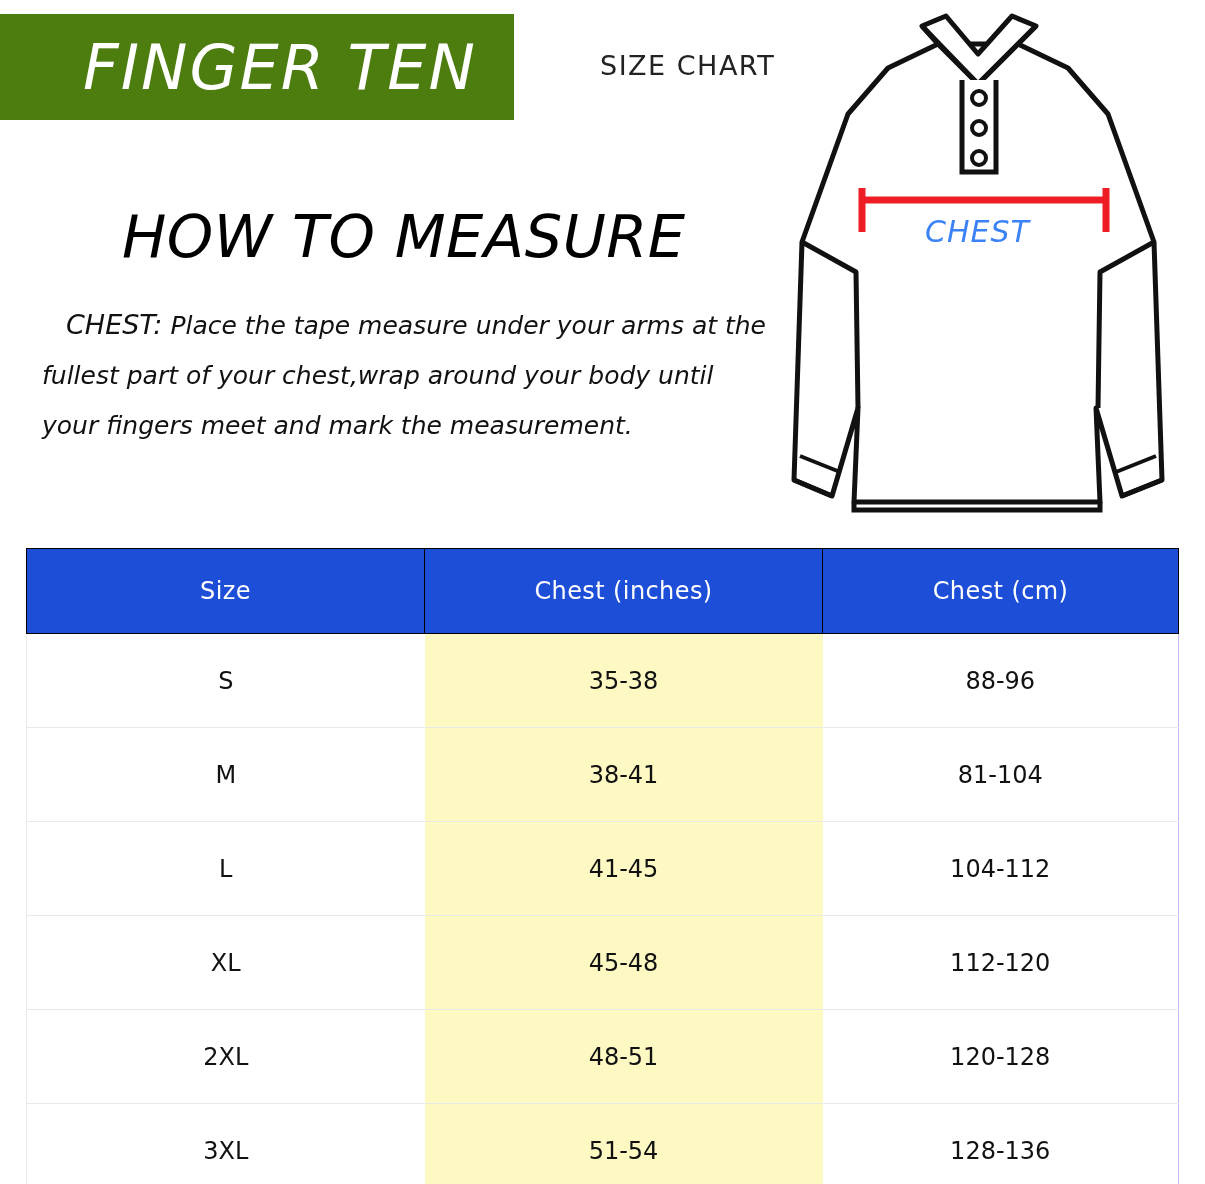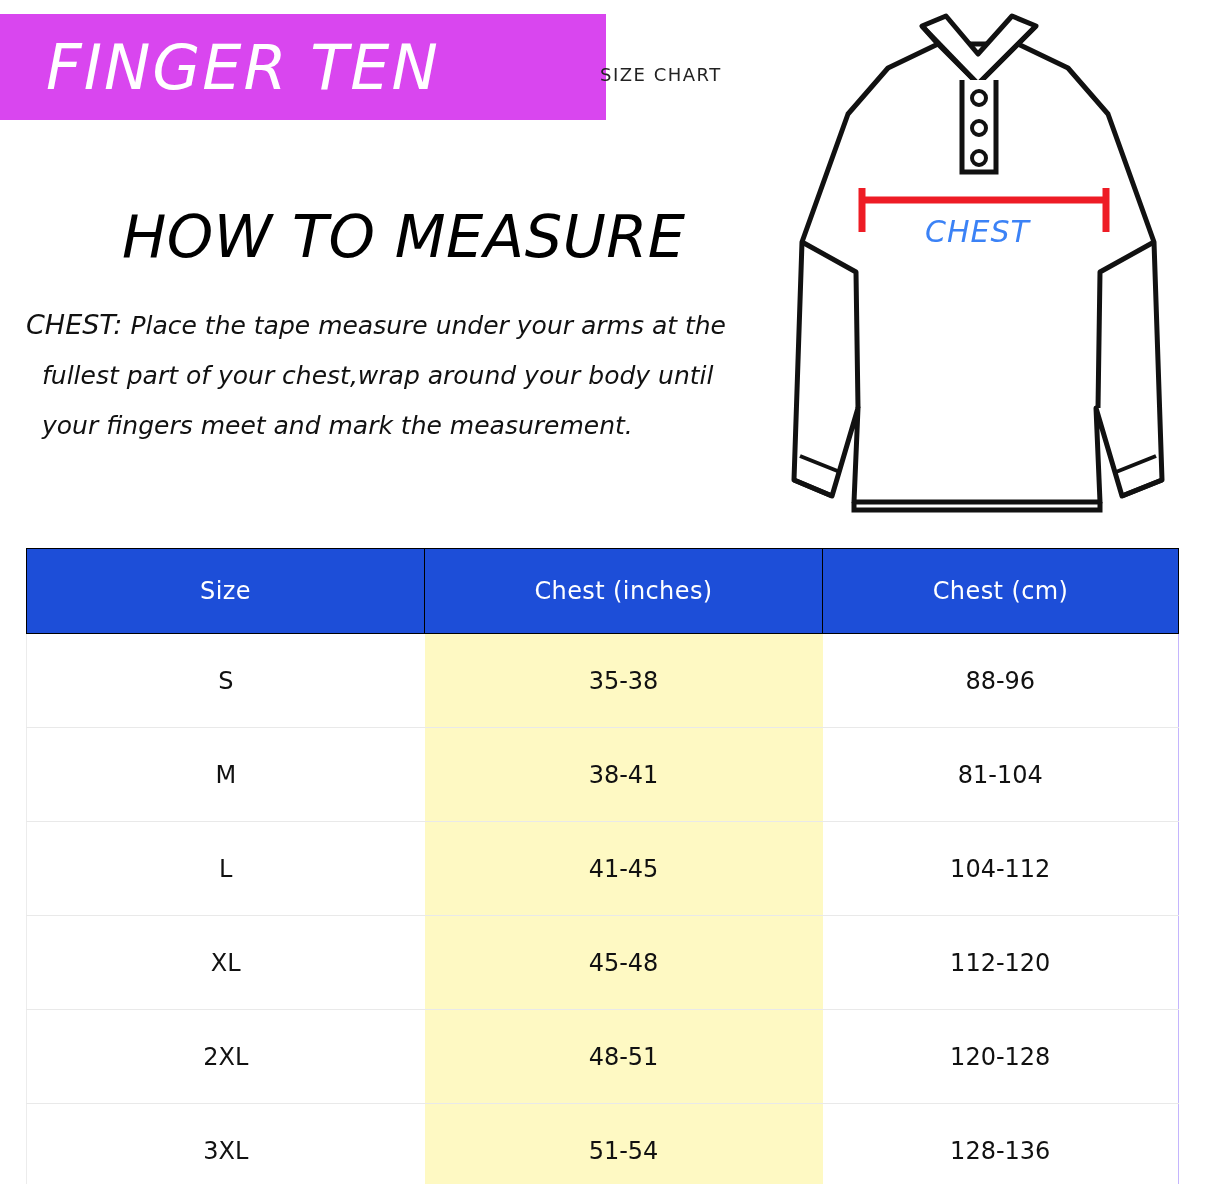--- a/index.html
+++ b/index.html
@@ -13,43 +13,44 @@
     position: relative;
     font-family: "DejaVu Sans", sans-serif;
     overflow: hidden;
   }
 
   
   .brand-bar {
     position: absolute;
     left: 0;
     top: 14px;
-    width: 606px;
+    width: 514px;
     height: 106px;
-    background: #d946ef;
+    background: #4d7c0f;
     display: flex;
     align-items: center;
+    justify-content: center;
   }
   .brand-name {
     color: #ffffff;
     font-family: "DejaVu Sans", sans-serif;
     font-style: italic;
     font-weight: 400;
     font-size: 62px;
     letter-spacing: 2px;
     padding-left: 46px;
     white-space: nowrap;
   }
 
   .size-chart-label {
     position: absolute;
     left: 600px;
-    top: 64px;
-    font-family: "DejaVu Sans", sans-serif;
-    font-size: 18px;
+    top: 50px;
+    font-family: "DejaVu Sans", sans-serif;
+    font-size: 27px;
     letter-spacing: 1.5px;
     color: #222222;
   }
 
   
   .how-to-measure {
     position: absolute;
     left: 122px;
     top: 202px;
     font-family: "DejaVu Sans", sans-serif;
@@ -73,20 +74,21 @@
   }
   .desc-block .lead {
     font-size: 27px;
   }
   .desc-line {
     display: block;
     padding-left: 16px;
   }
   .desc-line.first {
     padding-left: 0;
+    text-align: center;
   }
 
   
   .shirt-wrap {
     position: absolute;
     left: 770px;
     top: 10px;
     width: 420px;
     height: 510px;
   }

